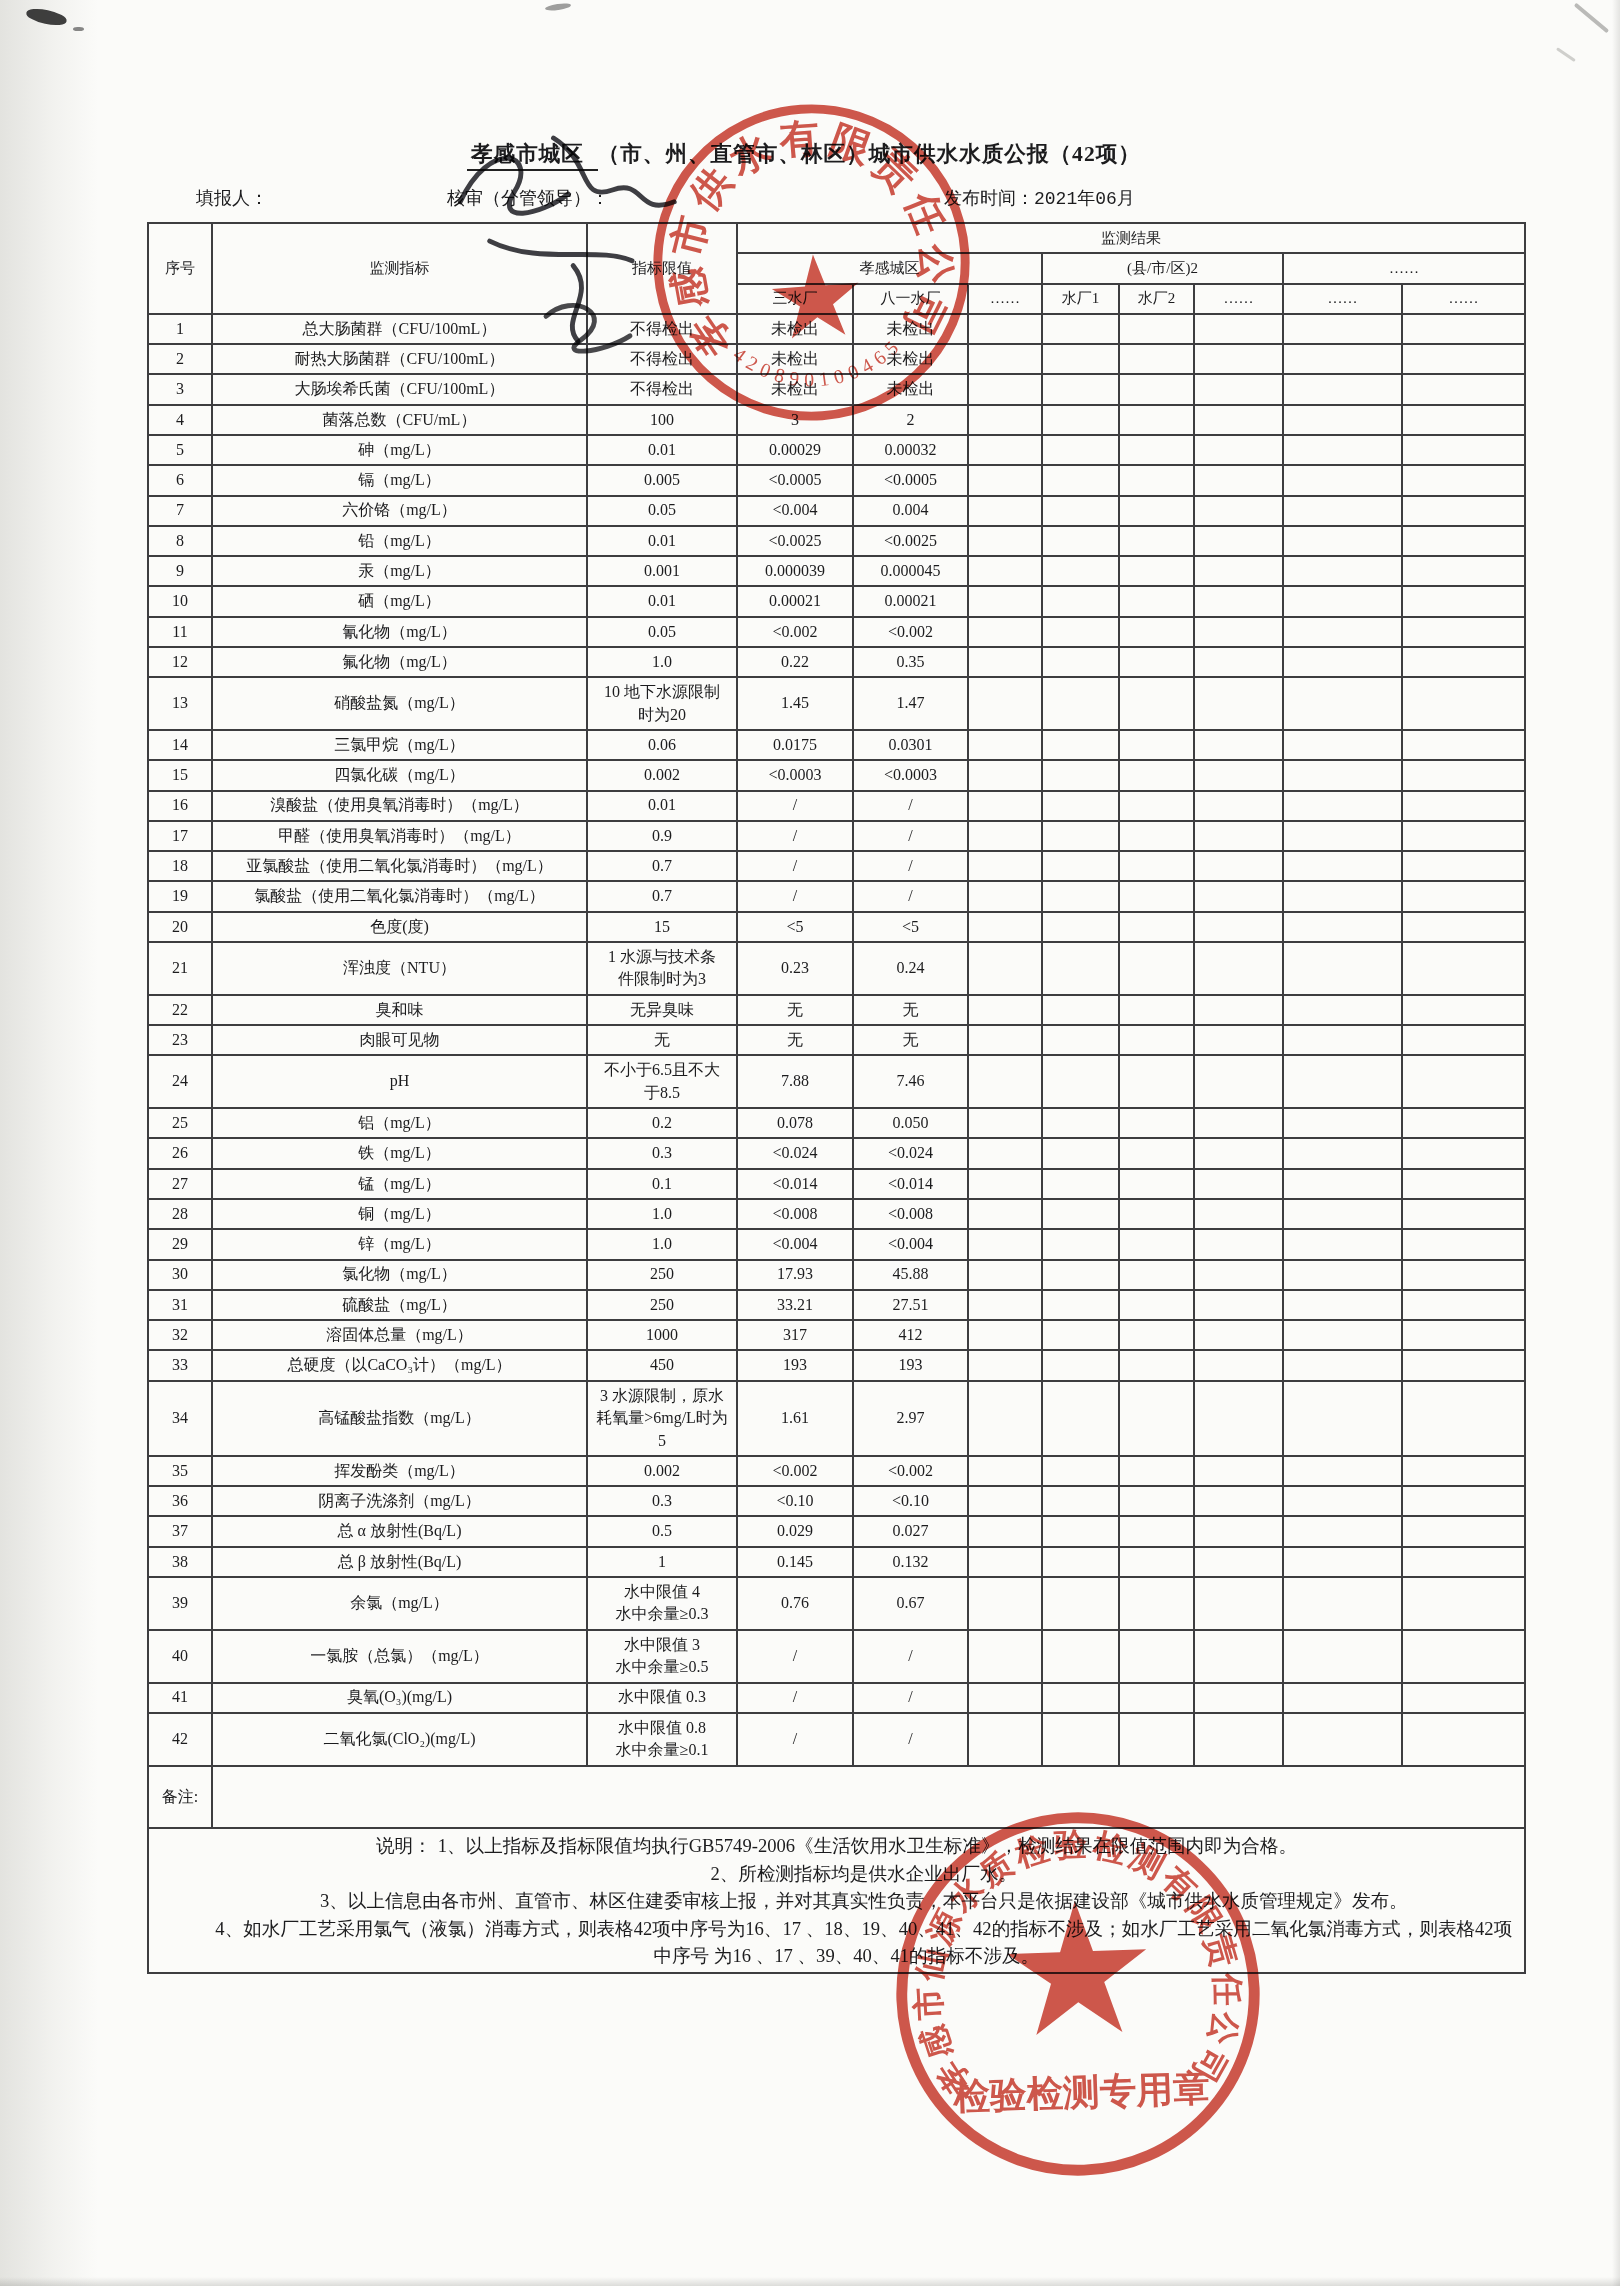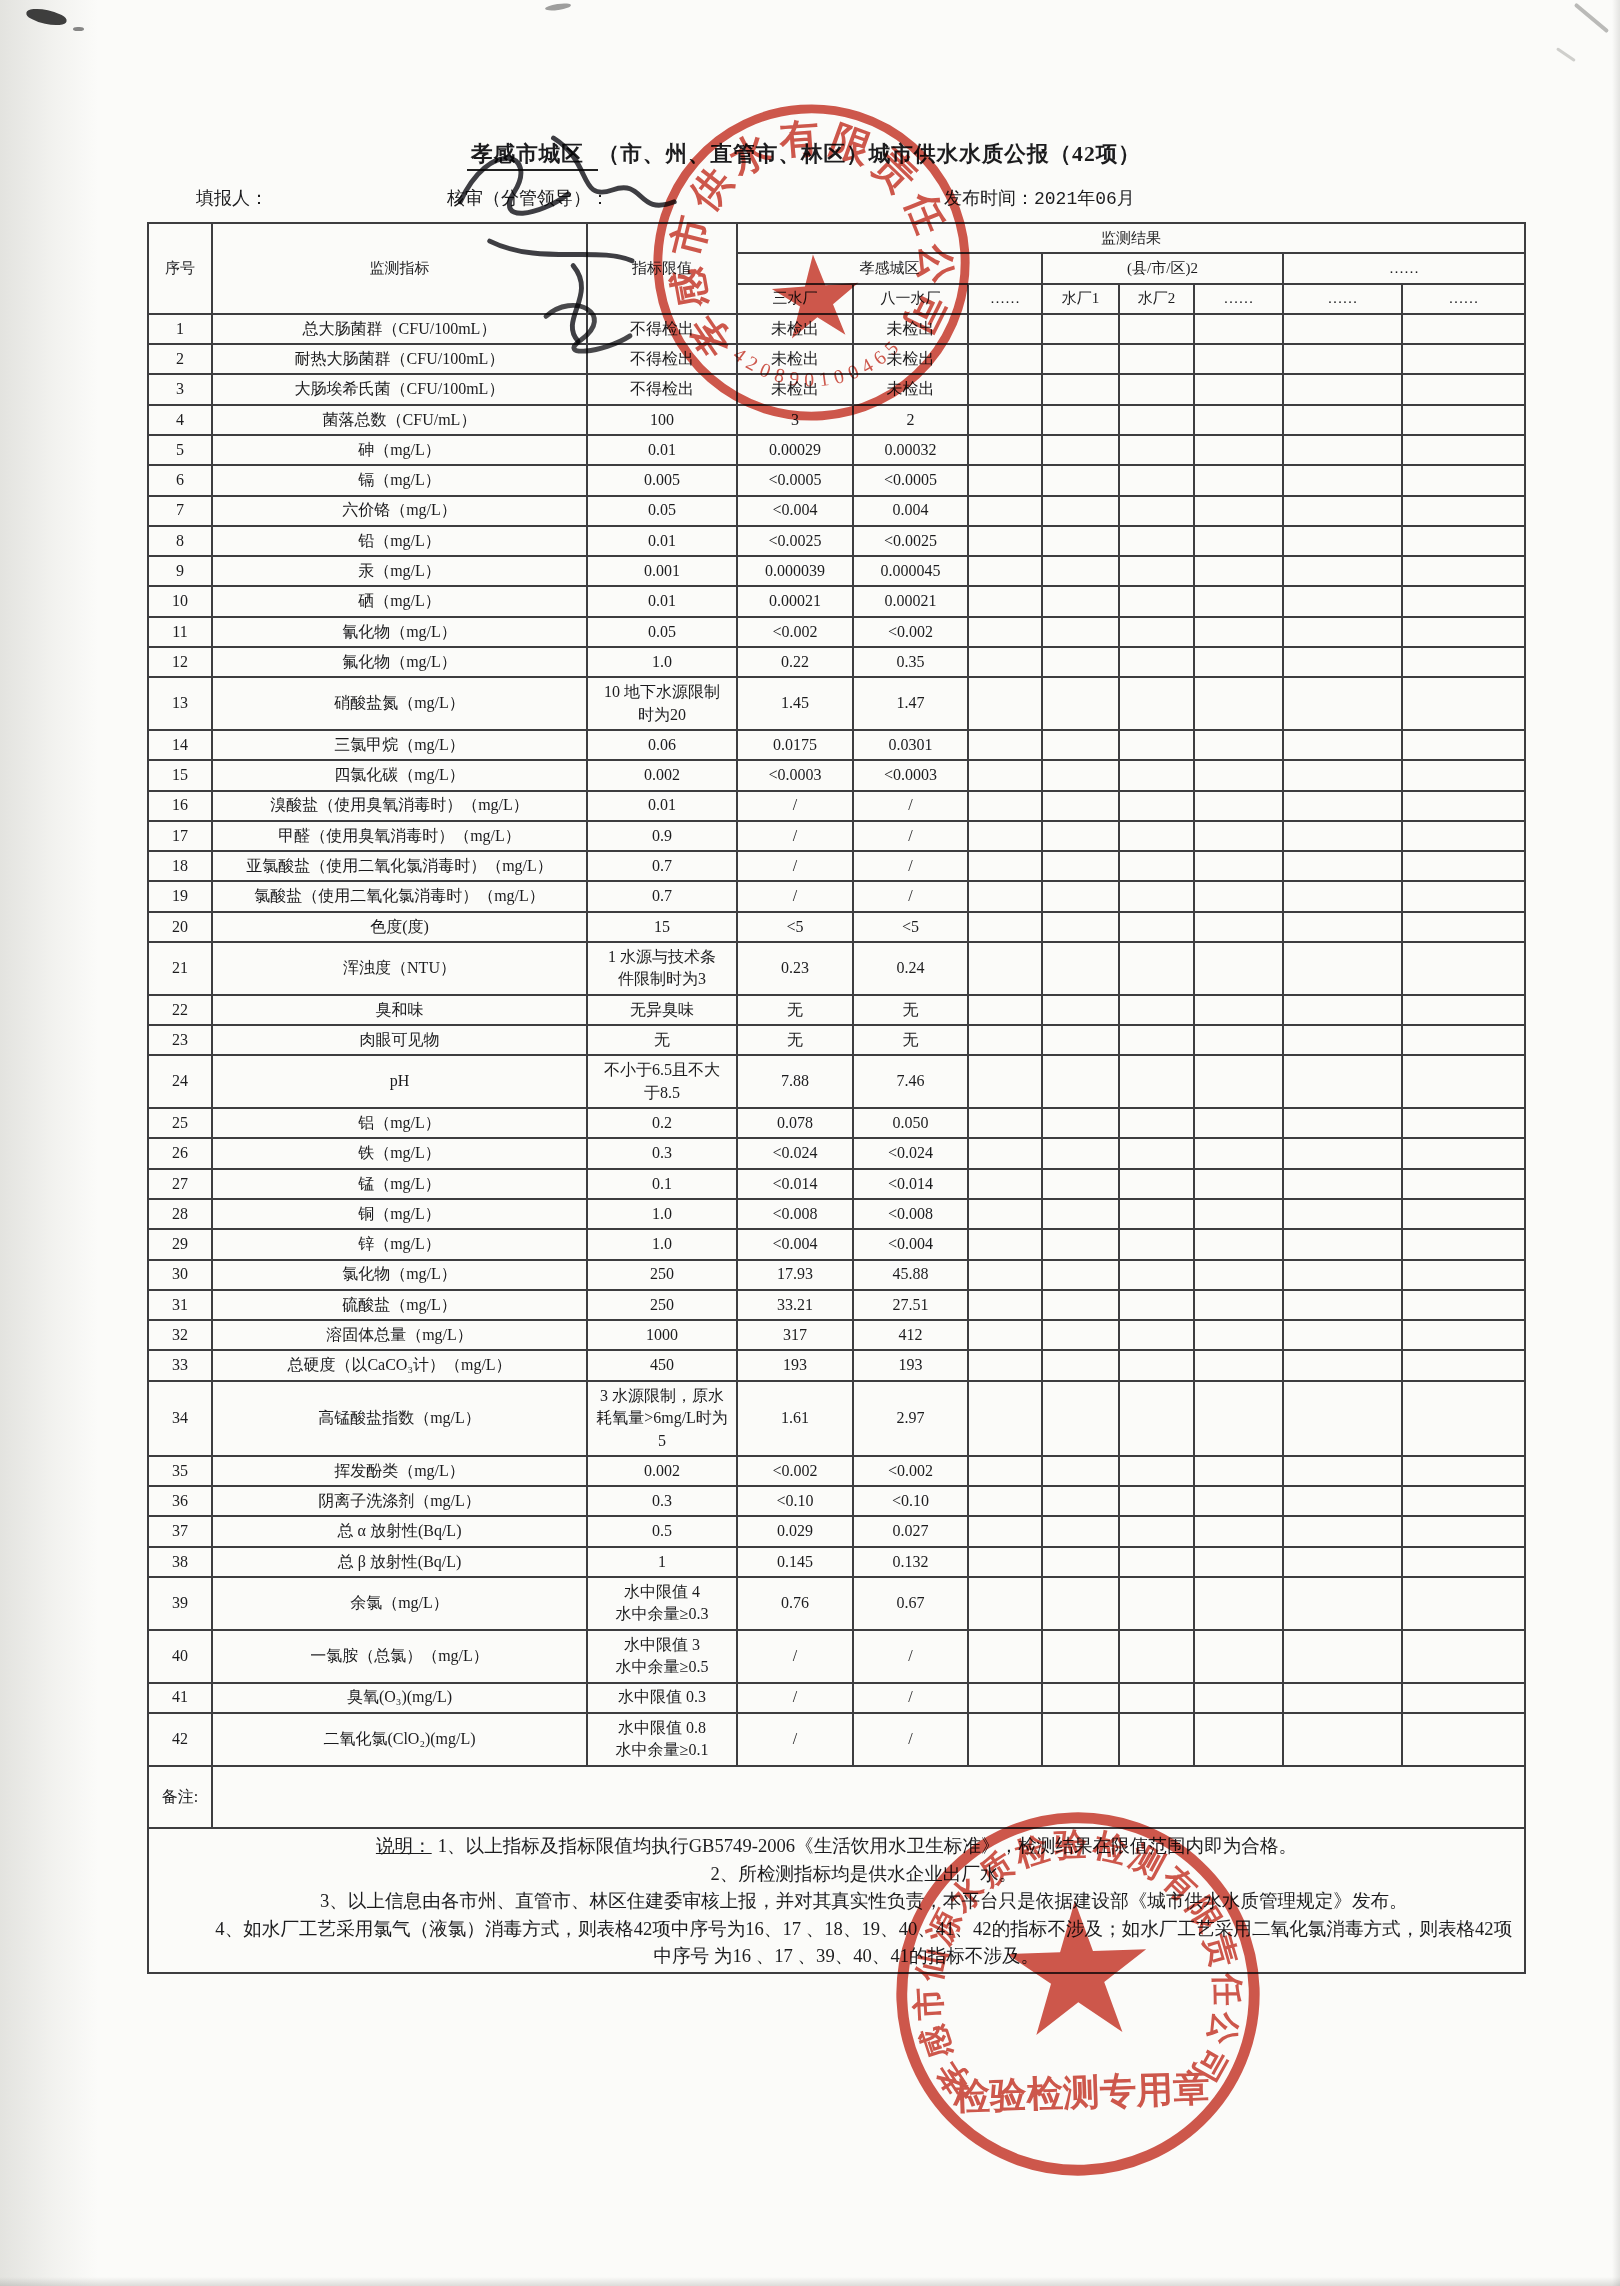--- a/index.html
+++ b/index.html
@@ -36,21 +36,21 @@
   .c-ind{text-align:left;padding-left:8.8px;font-size:17px;margin-top:6px;}
   .c-seq{font-size:16.7px;}
   .c-lim{font-size:15px;line-height:21.6px;white-space:pre-line;}
   .c-val{font-size:16px;}
   .remark-row td{height:55px;}
   .remark-label{text-align:left;padding-left:5.9px;font-size:16.7px;vertical-align:middle;}
   .notes-cell{text-align:left;padding:9.8px 15.7px 13.7px 15.7px;}
   .note-line{font-size:18.6px;line-height:27.4px;}
   .note-first{text-indent:0;}
   .note-rest{padding-left:19.6px;text-indent:35px;}
-  .notes-label{margin-right:6px;text-decoration:underline;}
+  .notes-label{margin-right:6px;}
 
   .seal{position:absolute;mix-blend-mode:multiply;opacity:.84;}
   .seal-top{left:643px;top:94px;width:337px;height:337px;transform:rotate(-4deg);}
   .seal-bottom{left:880px;top:1796px;width:396px;height:396px;transform:rotate(-2deg);}
   .sig{position:absolute;mix-blend-mode:multiply;}
   .sig-main{left:421px;top:84px;width:265px;height:270px;}
   .sig-small{left:534px;top:289px;width:110px;height:82px;}
 </style>
 </head>
 <body>

